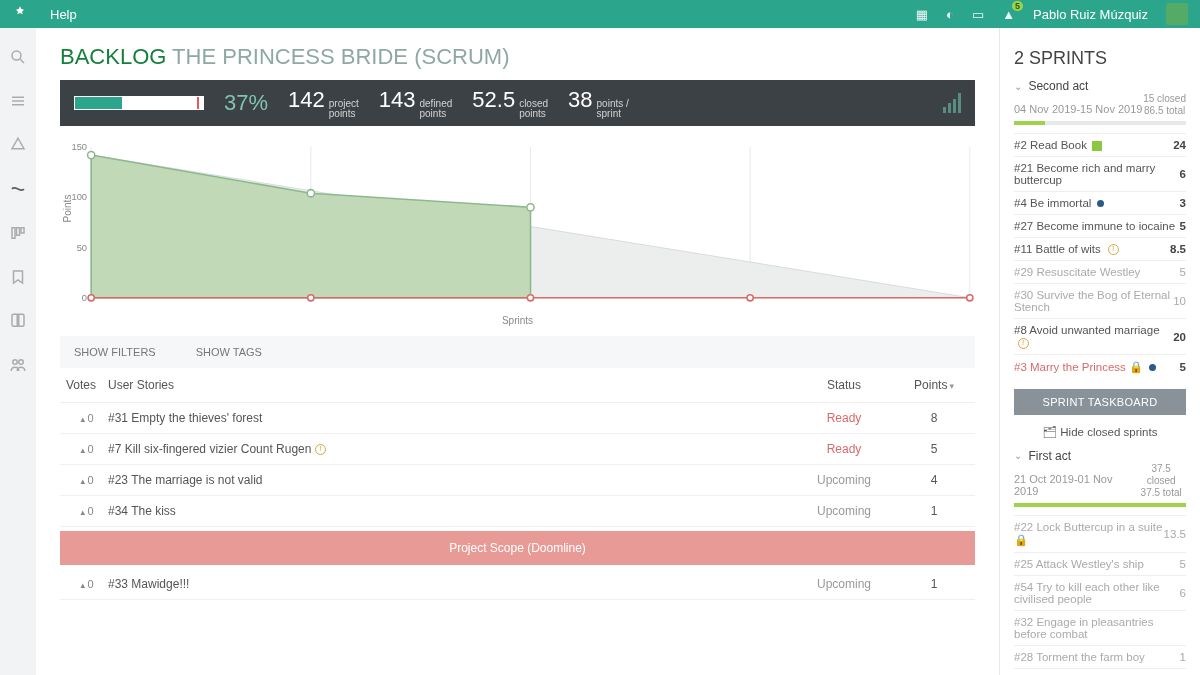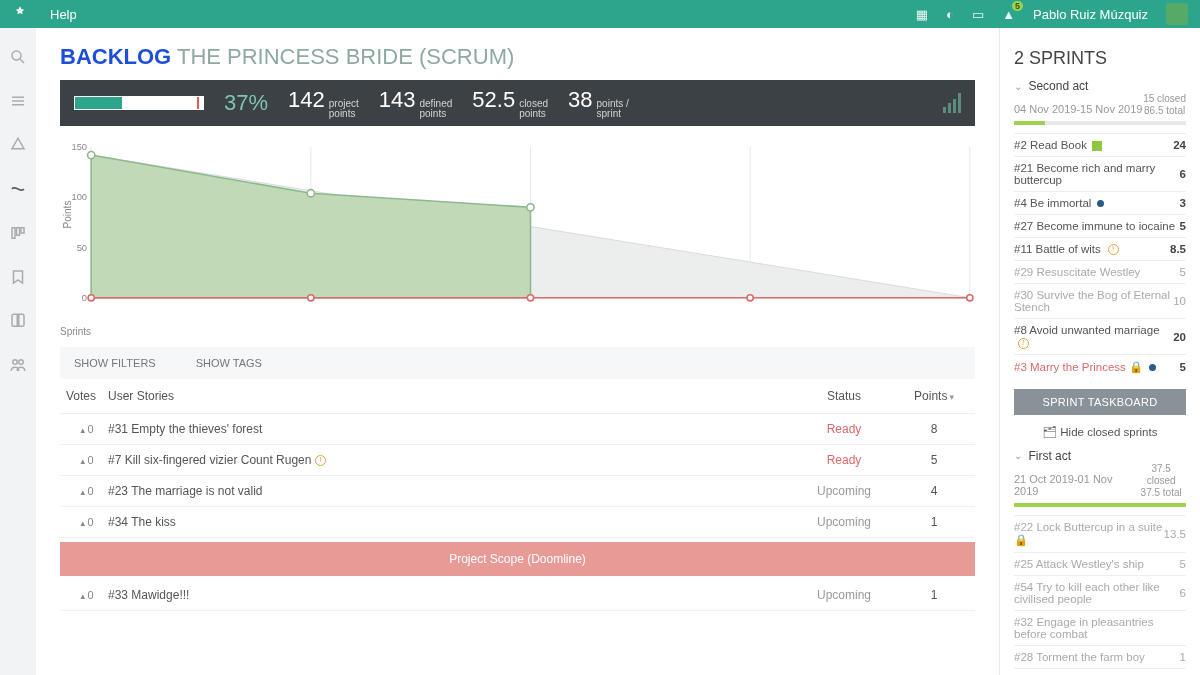--- a/index.html
+++ b/index.html
@@ -13,35 +13,35 @@
 .badge-wrap{position:relative}
 .bell-badge{position:absolute;top:-6px;right:-8px;background:#9fd34e;color:#2f5a0e;font-size:9px;border-radius:6px;padding:0 3px;font-weight:700}
 .tb-user{font-size:13px}
 .avatar{width:22px;height:22px;background:#5a6;border-radius:2px}
 .layout{display:flex;height:calc(100vh - 28px)}
 .leftnav{width:36px;background:#f1f3f5;display:flex;flex-direction:column;align-items:center;padding-top:20px;gap:26px}
 .leftnav .ni{width:18px;height:18px;opacity:.5;cursor:pointer}
 .leftnav .ni.active{opacity:.85}
 .main{flex:1;padding:16px 24px;overflow:auto;border-right:1px solid #e6e8ea}
 .title{font-size:22px;font-weight:300;color:#8ea8a3;margin-bottom:10px}
-.title b{color:#1d4ed8;font-weight:700}
+.title b{color:#15803d;font-weight:400}
 .statsbar{background:#3c4145;color:#fff;height:46px;display:flex;align-items:center;padding:16px 14px;gap:20px}
 .pb{width:130px;height:14px;background:#fff;position:relative;border:1px solid #fff}
 .pb-fill{height:100%;background:#2ba58c}
 .pb-tick{position:absolute;right:4px;top:0;bottom:0;width:2px;background:#e05c5c}
 .pct{font-size:22px;color:#7fc4b3;font-weight:300}
 .stat{display:flex;align-items:baseline;gap:4px}
 .stat .n{font-size:22px;font-weight:300}
 .stat .l{font-size:10px;line-height:1;opacity:.75}
 .sparkbars{margin-left:auto;display:flex;align-items:flex-end;gap:2px;height:20px}
 .sparkbars span{width:3px;background:#5a8d80}
 .chart-wrap{margin-top:14px;position:relative}
 .yaxis-label{position:absolute;left:-6px;top:50%;transform:rotate(-90deg) translateX(30px);font-size:10px;color:#888}
 .chart{width:100%;height:170px}
-.xaxis-label{font-size:10px;color:#888;margin-top:13px}
+.xaxis-label{text-align:center;font-size:10px;color:#888;margin-top:2px}
 .filterbar{background:#f5f7f8;padding:10px 14px;display:flex;gap:40px;font-size:11px;color:#777;margin-top:10px}
 .filterbar span{cursor:pointer}
 .thead{display:flex;padding:10px 6px;font-size:12px;color:#555;border-bottom:1px solid #eee}
 .col-votes{width:42px;text-align:left}
 .col-title{flex:1}
 .col-status{width:110px;text-align:center}
 .col-points{width:70px;text-align:center;position:relative}
 .col-points .chev{font-size:9px;margin-left:2px;color:#999}
 .row{display:flex;align-items:center;padding:8px 6px;font-size:12px;border-bottom:1px solid #f0f0f0}
 .row .v{width:42px;text-align:center;font-size:11px;color:#888}

